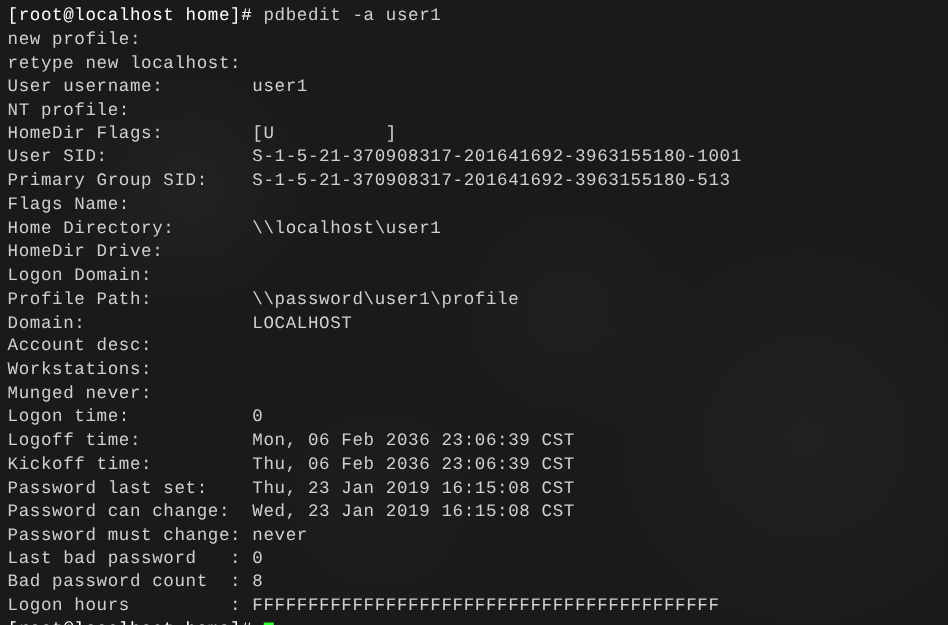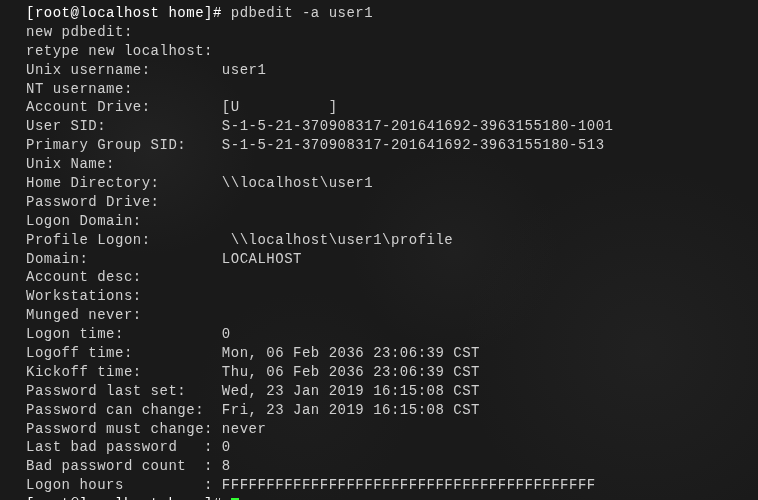--- a/index.html
+++ b/index.html
@@ -20,53 +20,52 @@
       font-size: 14px;
       color: #d0d0d0;
       overflow: hidden;
       position: relative;
       padding: 4px 6px;
       line-height: 1.35;
       letter-spacing: 0.5px;
     }
     .line {
       white-space: pre;
-      margin-left: 20px;
     }
     .prompt-user { color: #ffffff; }
     .cursor {
       display: inline-block;
       width: 8px;
       height: 14px;
       background: #33ff33;
       vertical-align: text-bottom;
     }
   </style>
 </head>
 <body>
 
 <div class="line"><span class="prompt-user">[root@localhost home]# </span><span>pdbedit -a user1</span></div>
-<div class="line">new pdbedit:</div>
+<div class="line">new profile:</div>
 <div class="line">retype new localhost:</div>
-<div class="line">Unix username:        user1</div>
-<div class="line">NT username:</div>
-<div class="line">Account Drive:        [U          ]</div>
+<div class="line">User username:        user1</div>
+<div class="line">NT profile:</div>
+<div class="line">HomeDir Flags:        [U          ]</div>
 <div class="line">User SID:             S-1-5-21-370908317-201641692-3963155180-1001</div>
 <div class="line">Primary Group SID:    S-1-5-21-370908317-201641692-3963155180-513</div>
-<div class="line">Unix Name:</div>
+<div class="line">Flags Name:</div>
 <div class="line">Home Directory:       \\localhost\user1</div>
-<div class="line">Password Drive:</div>
+<div class="line">HomeDir Drive:</div>
 <div class="line">Logon Domain:</div>
-<div class="line">Profile Logon:         \\localhost\user1\profile</div>
+<div class="line">Profile Path:         \\password\user1\profile</div>
 <div class="line">Domain:               LOCALHOST</div>
 <div class="line">Account desc:</div>
 <div class="line">Workstations:</div>
 <div class="line">Munged never:</div>
 <div class="line">Logon time:           0</div>
 <div class="line">Logoff time:          Mon, 06 Feb 2036 23:06:39 CST</div>
 <div class="line">Kickoff time:         Thu, 06 Feb 2036 23:06:39 CST</div>
-<div class="line">Password last set:    Wed, 23 Jan 2019 16:15:08 CST</div>
-<div class="line">Password can change:  Fri, 23 Jan 2019 16:15:08 CST</div>
+<div class="line">Password last set:    Thu, 23 Jan 2019 16:15:08 CST</div>
+<div class="line">Password can change:  Wed, 23 Jan 2019 16:15:08 CST</div>
 <div class="line">Password must change: never</div>
 <div class="line">Last bad password   : 0</div>
 <div class="line">Bad password count  : 8</div>
 <div class="line">Logon hours         : FFFFFFFFFFFFFFFFFFFFFFFFFFFFFFFFFFFFFFFFFF</div>
 <div class="line"><span class="prompt-user">[root@localhost home]# </span><span class="cursor"></span></div>
 
 </body></html>

